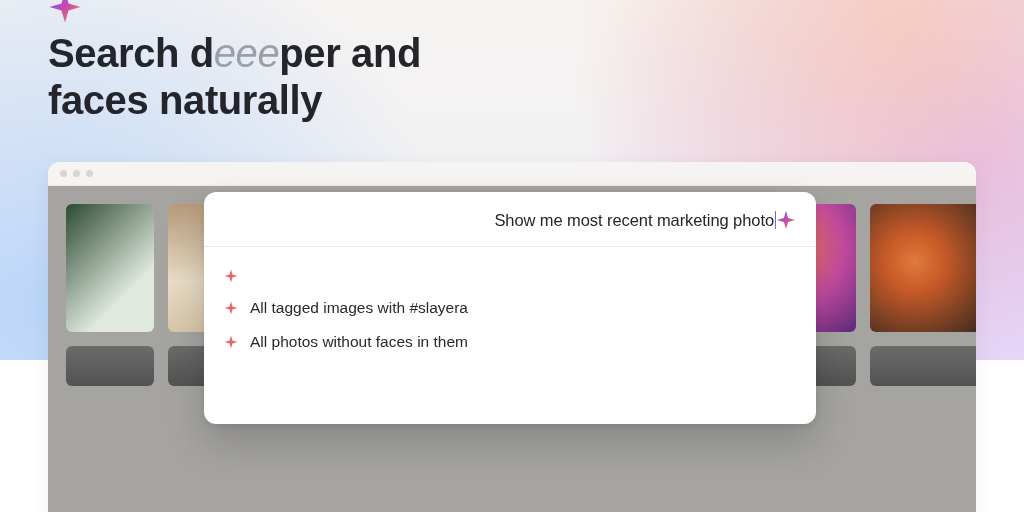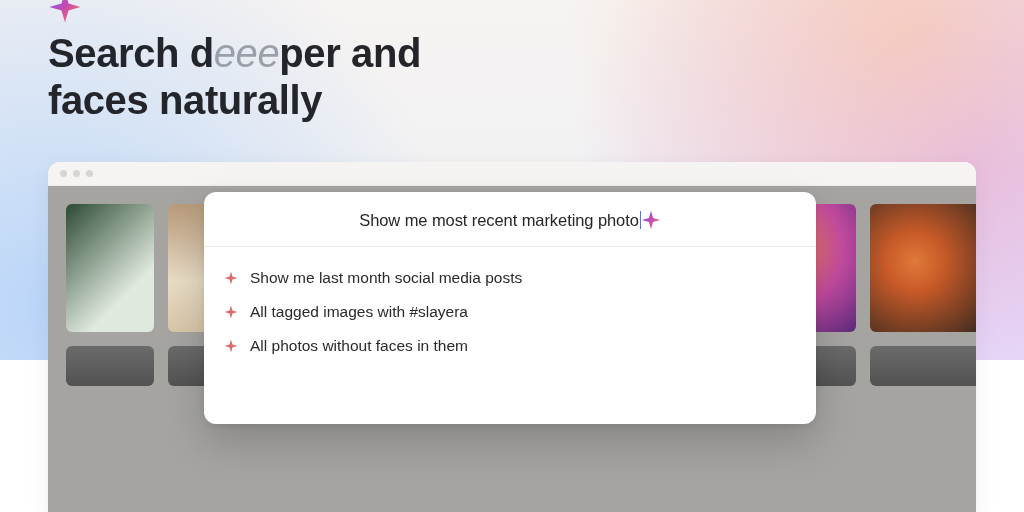--- a/index.html
+++ b/index.html
@@ -78,21 +78,21 @@
     width: 612px;
     min-height: 232px;
     background: #ffffff;
     border-radius: 12px;
     box-shadow: 0 18px 40px rgba(0,0,0,0.18), 0 2px 6px rgba(0,0,0,0.08);
     overflow: hidden;
   }
   .search-row {
     display: flex;
     align-items: center;
-    justify-content: center;
+    justify-content: flex-end;
     padding: 18px 20px 16px 20px;
     border-bottom: 1px solid #eceae7;
   }
   .search-text {
     font-size: 16.5px;
     color: #262626;
     letter-spacing: -0.005em;
     display: inline-flex;
     align-items: center;
   }
@@ -183,21 +183,20 @@
             </defs>
             <path d="M24 2 L29 19 L46 24 L29 29 L24 46 L19 29 L2 24 L19 19 Z" fill="url(#g2)"></path>
           </svg>
         </div>
         <div class="suggestions">
 
           <div class="sugg-item">
             <svg class="spark-tiny" viewBox="0 0 48 48">
               <path d="M24 2 L29 19 L46 24 L29 29 L24 46 L19 29 L2 24 L19 19 Z" fill="#e46a6a"></path>
             </svg>
-            <span>Show me last month social media posts</span>
           </div>
           <div class="sugg-item">
             <svg class="spark-tiny" viewBox="0 0 48 48">
               <path d="M24 2 L29 19 L46 24 L29 29 L24 46 L19 29 L2 24 L19 19 Z" fill="#e46a6a"></path>
             </svg>
             <span>All tagged images with #slayera</span>
           </div>
           <div class="sugg-item">
             <svg class="spark-tiny" viewBox="0 0 48 48">
               <path d="M24 2 L29 19 L46 24 L29 29 L24 46 L19 29 L2 24 L19 19 Z" fill="#e46a6a"></path>

